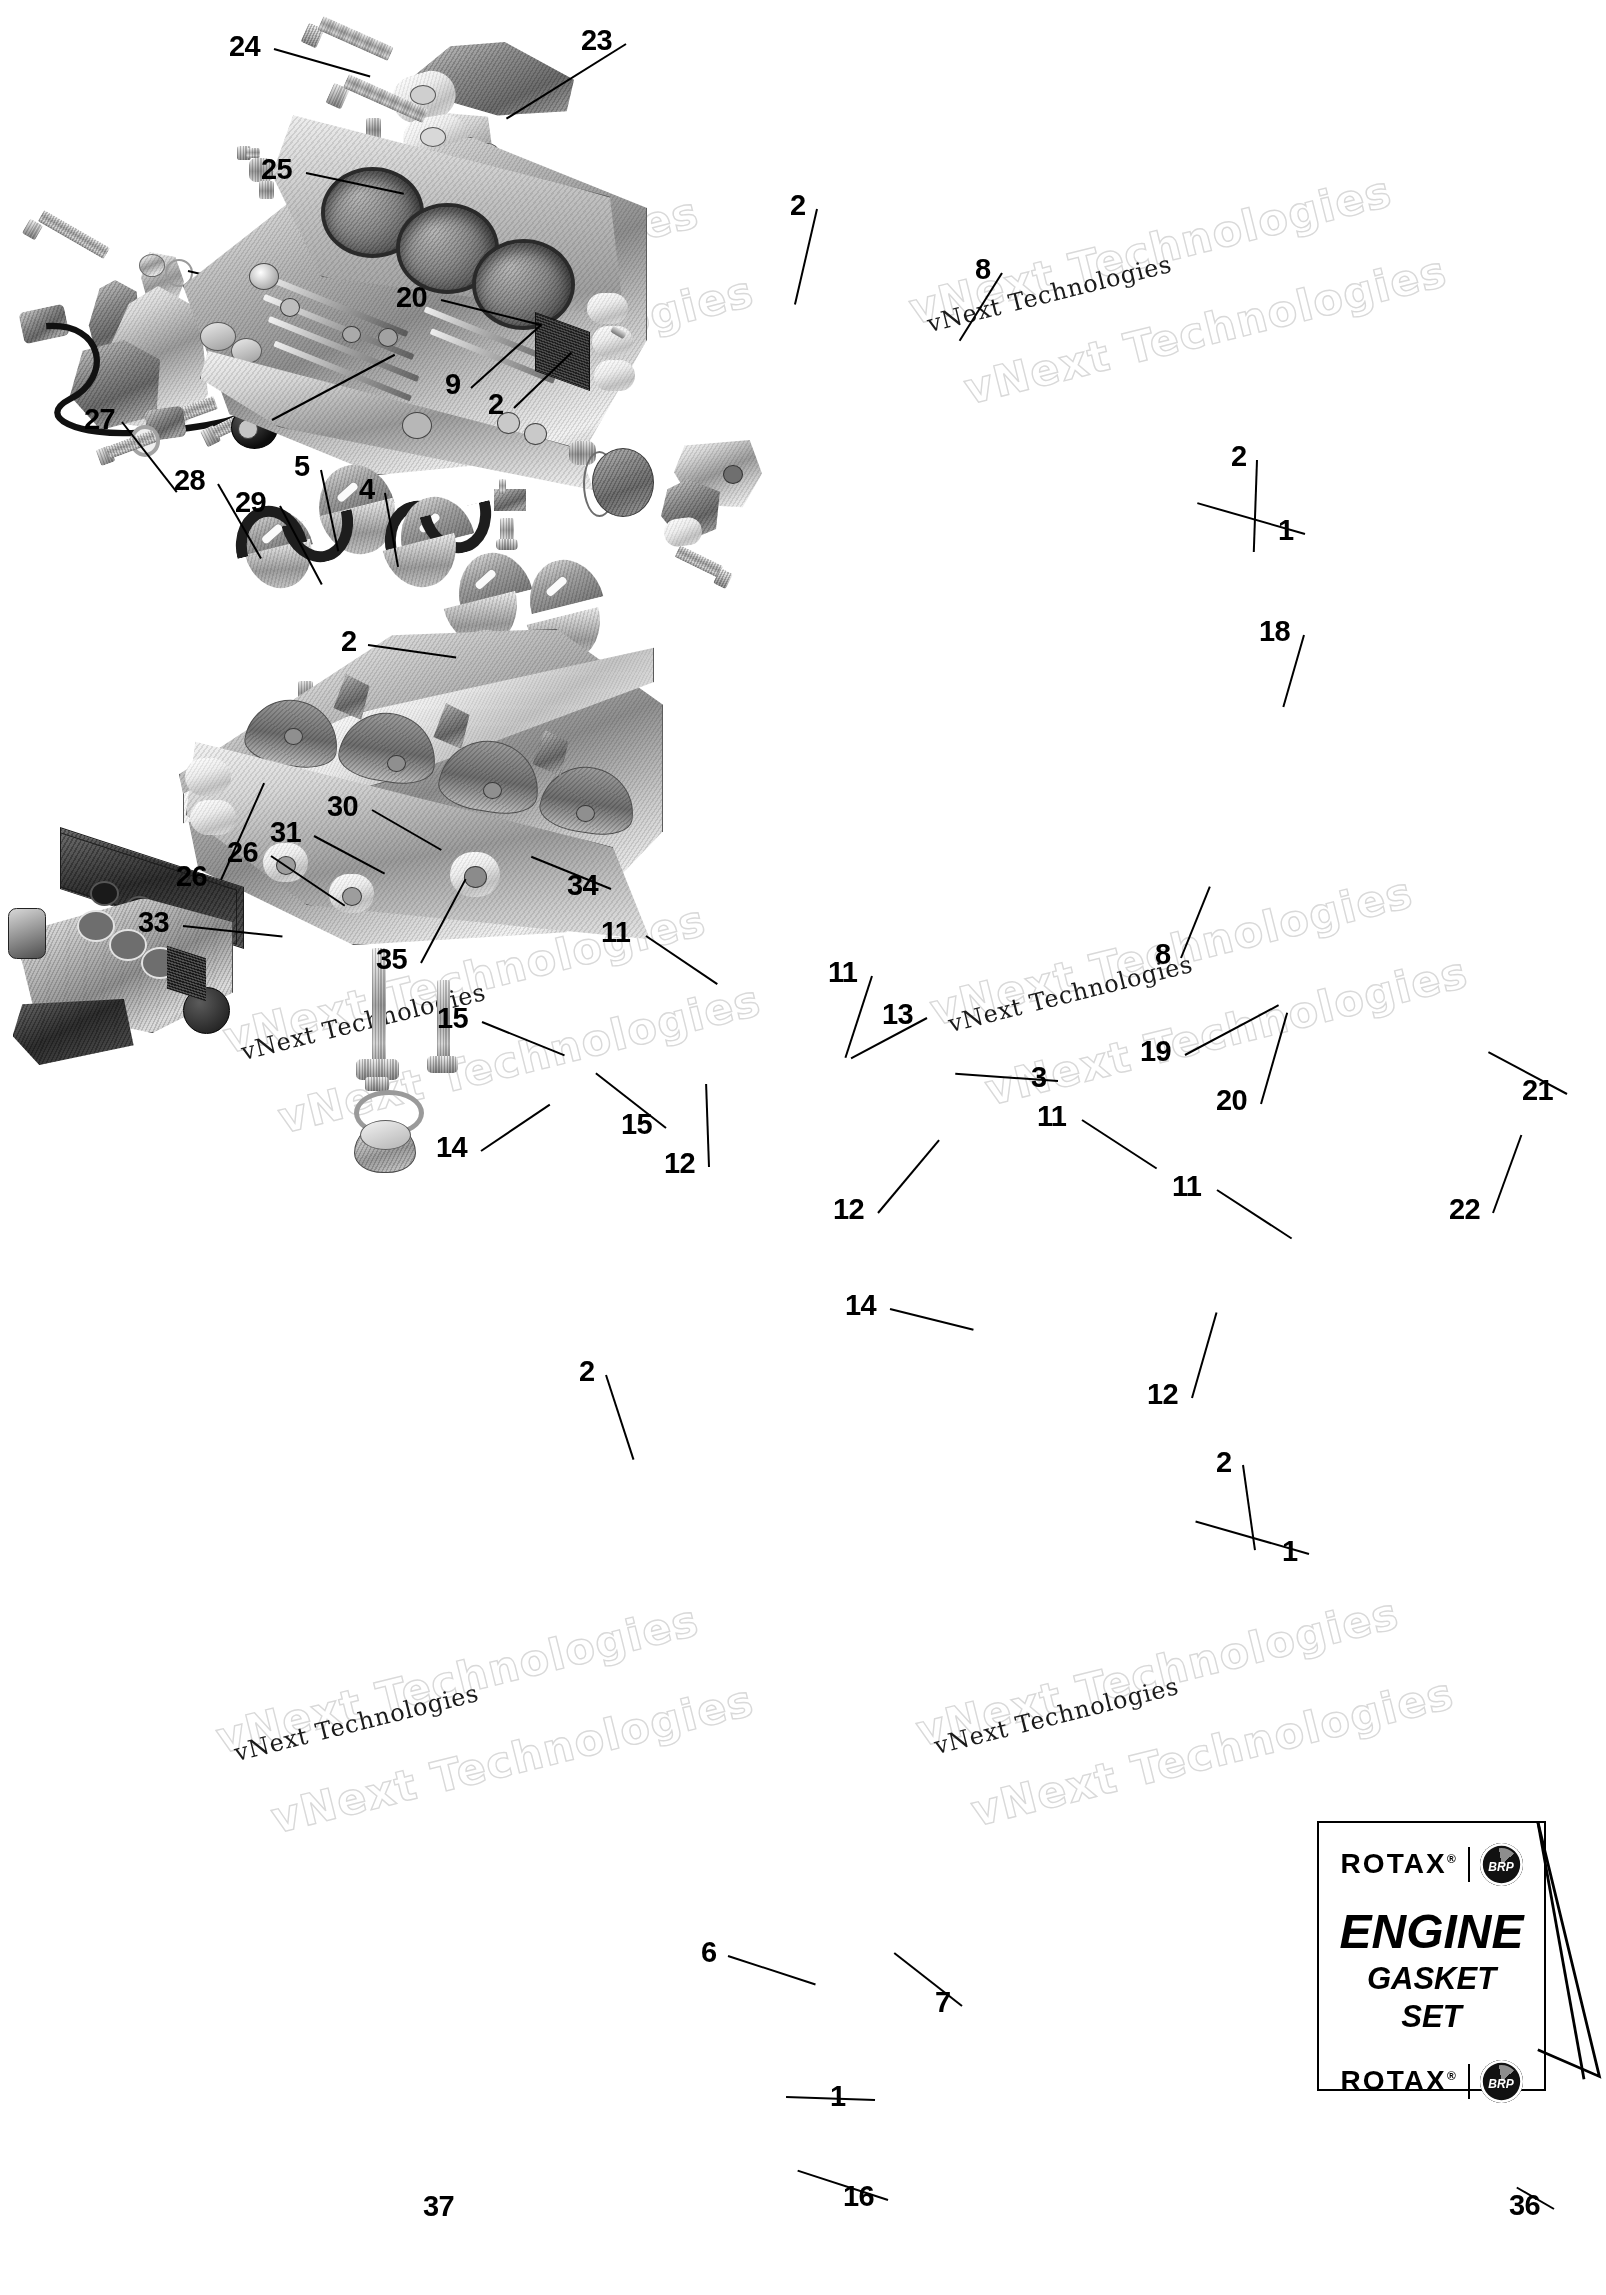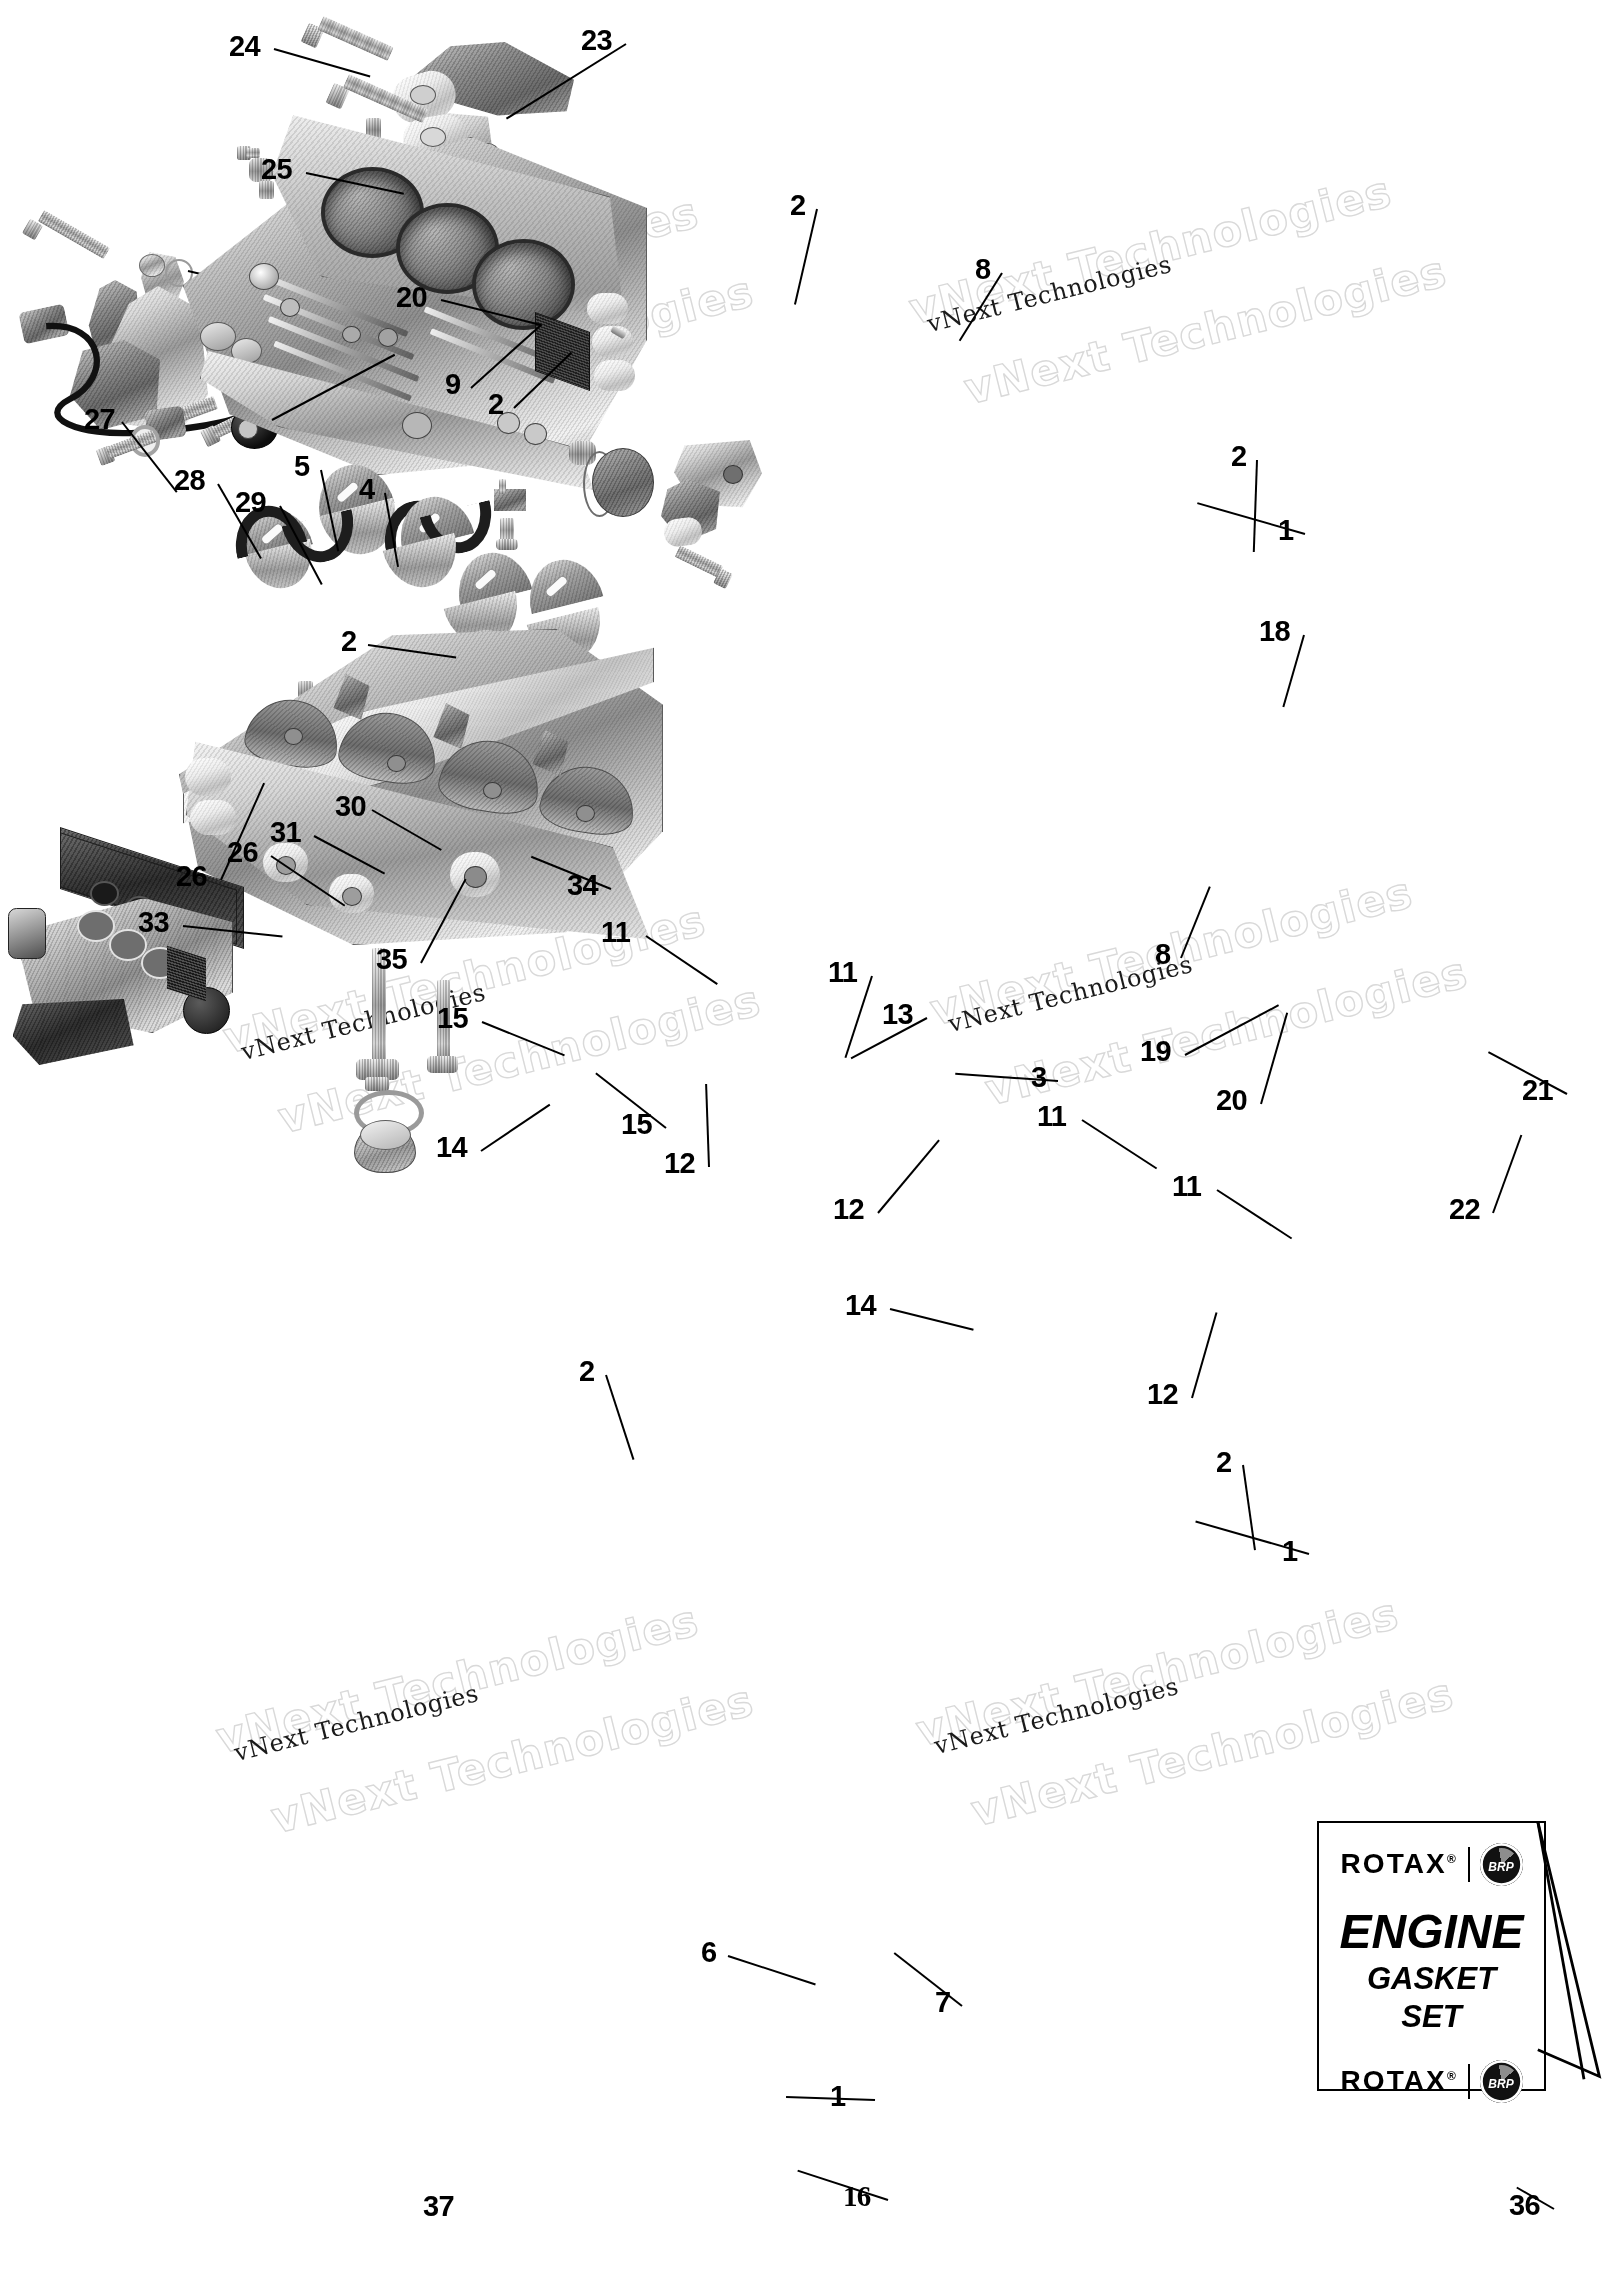--- a/index.html
+++ b/index.html
@@ -530,21 +530,21 @@
       <div class="callout" style="left: 235px; top: 488px;">29</div>
       <div class="leader" style="left: 280px; top: 505px; width: 89px; transform: rotate(62deg);"></div>
       <div class="callout" style="left: 294px; top: 452px;">5</div>
       <div class="leader" style="left: 321px; top: 469px; width: 83px; transform: rotate(78deg);"></div>
       <div class="callout" style="left: 359px; top: 475px;">4</div>
       <div class="leader" style="left: 385px; top: 492px; width: 75px; transform: rotate(80deg);"></div>
       <div class="callout" style="left: 1259px; top: 617px;">18</div>
       <div class="leader" style="left: 1304px; top: 634px; width: 75px; transform: rotate(106deg);"></div>
       <div class="callout" style="left: 341px; top: 627px;">2</div>
       <div class="leader" style="left: 368px; top: 644px; width: 89px; transform: rotate(8deg);"></div>
-      <div class="callout" style="left: 327px; top: 792px; margin-left: 8px;">30</div>
+      <div class="callout" style="left: 327px; top: 792px;">30</div>
       <div class="leader" style="left: 372px; top: 809px; width: 80px; transform: rotate(30deg);"></div>
       <div class="callout" style="left: 270px; top: 818px;">31</div>
       <div class="leader" style="left: 314px; top: 835px; width: 80px; transform: rotate(28deg);"></div>
       <div class="callout" style="left: 227px; top: 838px;">26</div>
       <div class="leader" style="left: 271px; top: 855px; width: 89px; transform: rotate(34deg);"></div>
       <div class="callout" style="left: 176px; top: 862px;">26</div>
       <div class="leader" style="left: 221px; top: 879px; width: 106px; transform: rotate(-66deg);"></div>
       <div class="callout" style="left: 138px; top: 908px;">33</div>
       <div class="leader" style="left: 183px; top: 925px; width: 100px; transform: rotate(6deg);"></div>
       <div class="callout" style="left: 376px; top: 945px;">35</div>
@@ -592,21 +592,21 @@
       <div class="callout" style="left: 1216px; top: 1448px;">2</div>
       <div class="leader" style="left: 1243px; top: 1464px; width: 86px; transform: rotate(82deg);"></div>
       <div class="callout" style="left: 1282px; top: 1537px;">1</div>
       <div class="leader" style="left: 1309px; top: 1553px; width: 118px; transform: rotate(196deg);"></div>
       <div class="callout" style="left: 701px; top: 1938px;">6</div>
       <div class="leader" style="left: 728px; top: 1955px; width: 92px; transform: rotate(18deg);"></div>
       <div class="callout" style="left: 935px; top: 1988px;">7</div>
       <div class="leader" style="left: 962px; top: 2005px; width: 86px; transform: rotate(-142deg);"></div>
       <div class="callout" style="left: 830px; top: 2082px;">1</div>
       <div class="leader" style="left: 875px; top: 2099px; width: 89px; transform: rotate(182deg);"></div>
-      <div class="callout" style="left: 843px; top: 2182px; font-family: Liberation Serif, serif;">16</div>
+      <div class="callout" style="left: 843px; top: 2182px;">16</div>
       <div class="leader" style="left: 888px; top: 2199px; width: 95px; transform: rotate(198deg);"></div>
       <div class="callout" style="left: 1509px; top: 2191px;">36</div>
       <div class="leader" style="left: 1554px; top: 2208px; width: 43px; transform: rotate(-150deg);"></div>
       <div class="callout" style="left: 423px; top: 2192px;">37</div>
     </div>
 
 </div>
 
 
 </body></html>

